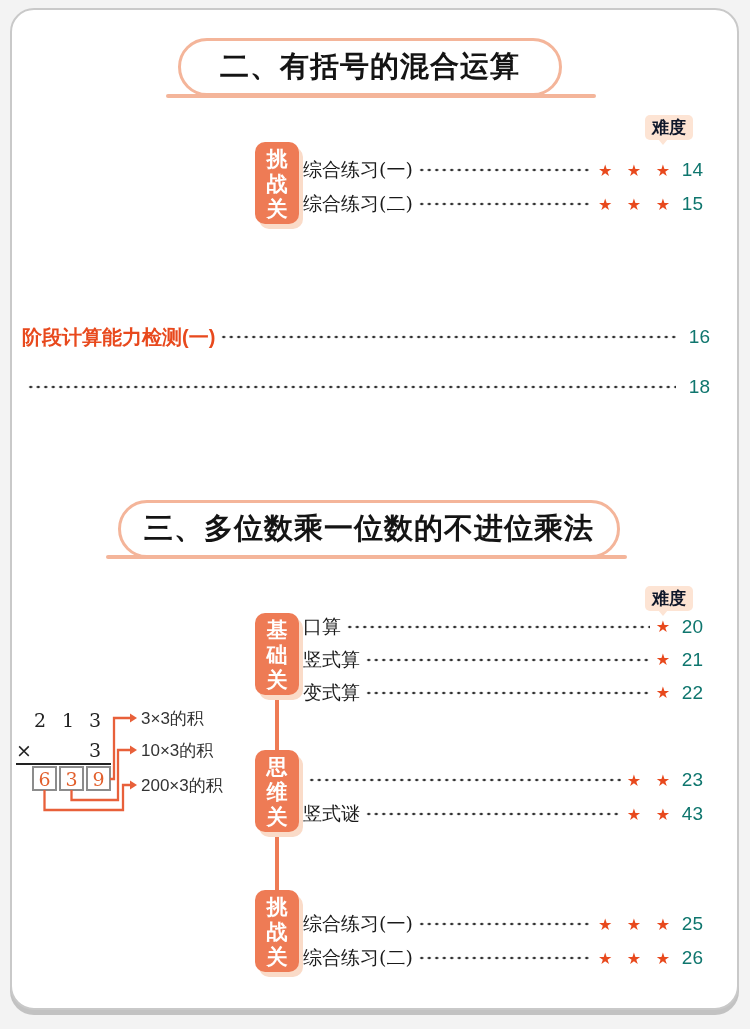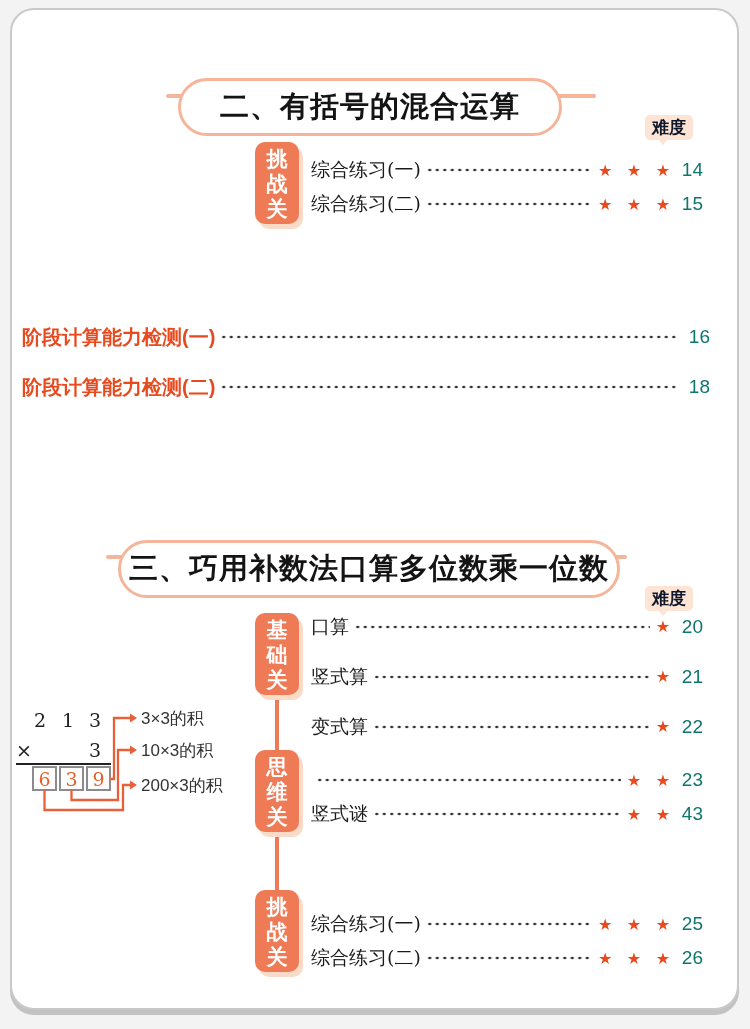--- a/index.html
+++ b/index.html
@@ -15,21 +15,20 @@
     background:#ffffff; border:2px solid #c9c9c9; border-radius:24px;
     box-shadow:0 5px 0 #c2c2c2;
   }
   
   .title-box {
     position:absolute; background:#fff;
     border:3px solid #f4b59a; border-radius:30px;
     display:flex; align-items:center; justify-content:center;
     font-weight:bold; font-size:29px; color:#141414; letter-spacing:1px;
     z-index:2;
-    margin-top:40px;
   }
   .title-underline {
     position:absolute; height:4px; background:#f4b59a; border-radius:2px; z-index:1;
   }
   #title1 { left:178px; top:38px; width:384px; height:58px; }
   #underline1 { left:166px; top:94px; width:430px; }
   #title2 { left:118px; top:500px; width:502px; height:58px; }
   #underline2 { left:106px; top:555px; width:521px; }
   
   .diff-bubble {
@@ -46,34 +45,34 @@
   #diff2 { left:645px; top:586px; }
   
   .group { position:absolute; left:255px; width:448px; display:flex; z-index:2; }
   .badge {
     flex:none; width:44px; height:82px;
     background:#ee7b55; border-radius:10px;
     box-shadow:4px 5px 0 #fadbc8;
     color:#fff; font-weight:bold; font-size:21px; line-height:25px;
     display:flex; flex-direction:column; align-items:center; justify-content:center;
   }
-  .rows { flex:1; margin-left:12px; display:flex; flex-direction:column; }
+  .rows { flex:1; margin-left:4px; display:flex; flex-direction:column; }
   .row { display:flex; align-items:center; height:34px; }
   .row-label {
     font-family:"DejaVu Serif", serif; font-size:19px; color:#1a1a1a; white-space:nowrap;
   }
   .dots {
     flex:1; height:16px; margin:0 6px 0 5px; min-width:12px;
     background-image:radial-gradient(circle, #2e2e2e 1.4px, transparent 1.6px);
     background-size:7.5px 16px; background-repeat:repeat-x; background-position:0 center;
   }
   .stars { color:#e8491d; font-size:16px; letter-spacing:5px; white-space:nowrap; }
   .page-num { min-width:28px; text-align:right; font-size:19px; color:#0f766e; }
   #group-ch1 { top:142px; } #group-ch1 .rows { padding-top:11px; }
-  #group-basic { top:613px; } #group-basic .rows { margin-top:-3px;gap:17px; } #group-basic .row { height:33px; }
+  #group-basic { top:613px; } #group-basic .rows { margin-top:-3px; } #group-basic .row { height:33px; }
   #group-think { top:750px; } #group-think .rows { padding-top:13px; }
   #group-ch2 { top:890px; } #group-ch2 .rows { padding-top:17px; }
   .connector { position:absolute; left:275px; width:4px; background:#ee7b55; z-index:1; }
   #conn1 { top:693px; height:60px; }
   #conn2 { top:830px; height:62px; }
   
   .assess-row {
     position:absolute; left:22px; width:688px; height:34px;
     display:flex; align-items:center;
   }
@@ -120,28 +119,27 @@
     </div>
   </div>
 </div>
 
 <div class="assess-row" id="assess1">
   <span class="assess-label">阶段计算能力检测(一)</span>
   <span class="dots"></span>
   <span class="page-num">16</span>
 </div>
 <div class="assess-row" id="assess2">
-  <span class="assess-label">阶段计算能力检测(二)</span>
   <span class="dots"></span>
   <span class="page-num">18</span>
 </div>
 
 <div class="title-underline" id="underline2"></div>
 <div class="title-box" id="title2">
-  <span>三、巧用补数法口算多位数乘一位数</span>
+  <span>三、多位数乘一位数的不进位乘法</span>
 </div>
 
 <div class="diff-bubble" id="diff2">
   <span>难度</span>
 </div>
 
 <div class="connector" id="conn1"></div>
 <div class="connector" id="conn2"></div>
 
 <div class="group" id="group-basic">

